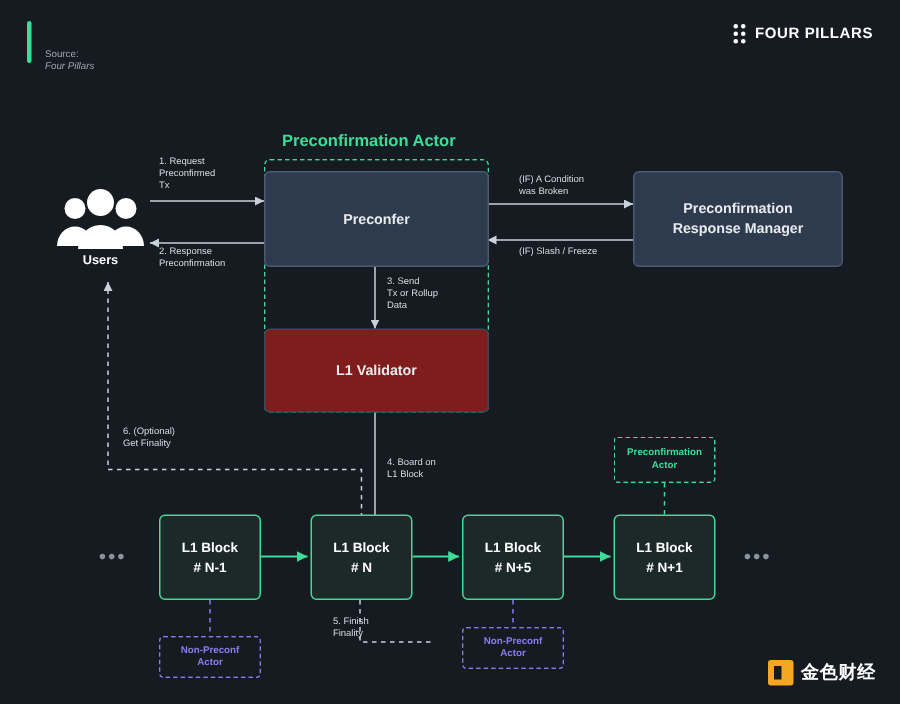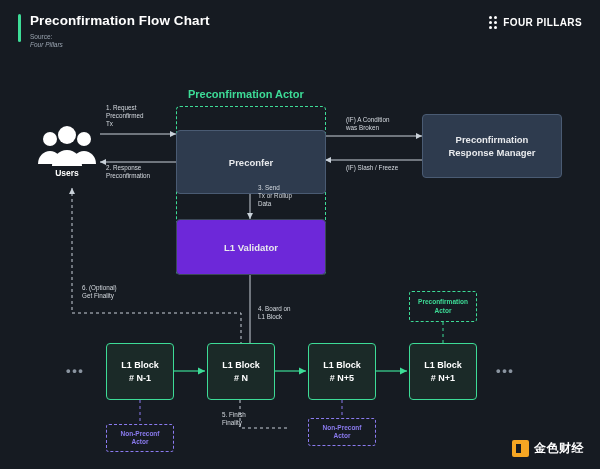--- a/index.html
+++ b/index.html
@@ -124,21 +124,21 @@
   }
 
   .box-blue {
     background: #2e3b4e;
     border: 1px solid #4a5b73;
     color: #e8eaed;
     font-size: 9.5px;
     font-weight: bold;
   }
   .box-dark {
-    background: #6d28d9;
+    background: #7f1d1d;
     border: 1px solid #3c4858;
     color: #e8eaed;
     font-size: 9.5px;
     font-weight: bold;
   }
   .box-green {
     background: #1b2a28;
     border: 1px solid #3ddc97;
     color: #ffffff;
     font-size: 9px;
@@ -225,21 +225,20 @@
     letter-spacing: 0.5px;
   }
 </style>
 </head>
 <body>
 
 <div class="page">
 
   <div class="header">
     <div class="accent-bar"></div>
-    <div class="title">Preconfirmation Flow Chart</div>
     <div class="source-label">Source:</div>
     <div class="source-value">Four Pillars</div>
     <div class="brand">
       <div class="brand-dots">
         <i></i>
           <i></i>
           <i></i>
           <i></i>
           <i></i>
           <i></i>
@@ -294,21 +293,21 @@
         <path d="M36,40 a12,13 0 0,1 24,0 z" fill="#ffffff"></path>
         <circle cx="31" cy="11" r="9" fill="#ffffff"></circle>
         <path d="M16,42 a15,16 0 0,1 30,0 z" fill="#ffffff"></path>
       </svg>
     </div>
     <div class="users-label">Users</div>
 
     <div class="actor-group" style="left:176px; top:50px; width:150px; height:169px;"></div>
     <div class="actor-group-title" style="left:188px; top:32px;">Preconfirmation Actor</div>
 
-    <div class="node box-blue" style="left:176px; top:58px; width:150px; height:64px;margin-top:16px;">
+    <div class="node box-blue" style="left:176px; top:58px; width:150px; height:64px;">
       <span>Preconfer</span>
     </div>
 
     <div class="node box-dark" style="left:176px; top:163px; width:150px; height:56px;">
       <span>L1 Validator</span>
     </div>
 
     <div class="node box-blue" style="left:422px; top:58px; width:140px; height:64px; flex-direction:column; line-height:13px;">
       <span>Preconfirmation</span>
       <span>Response Manager</span>

